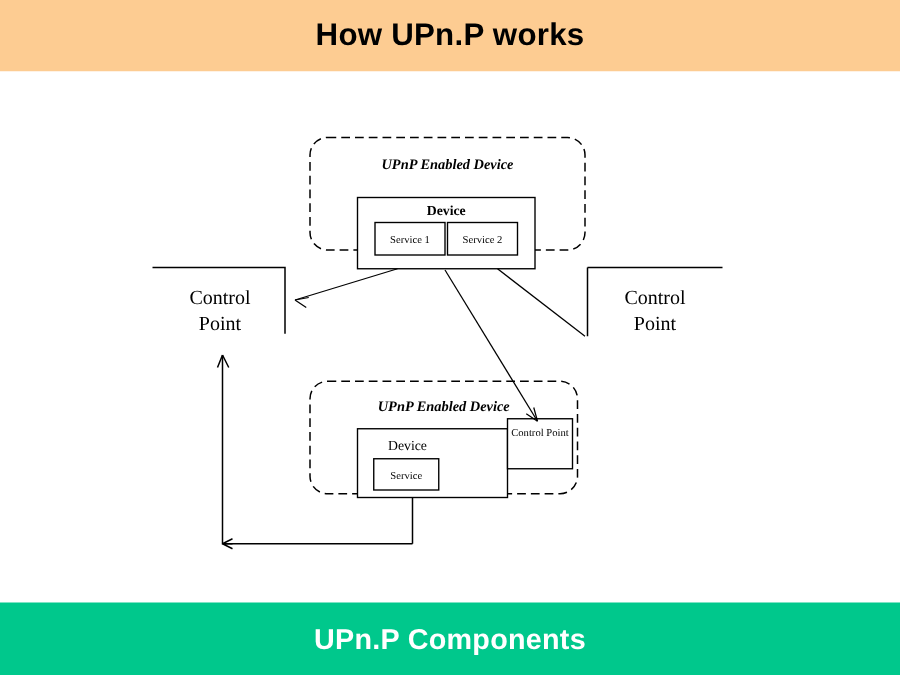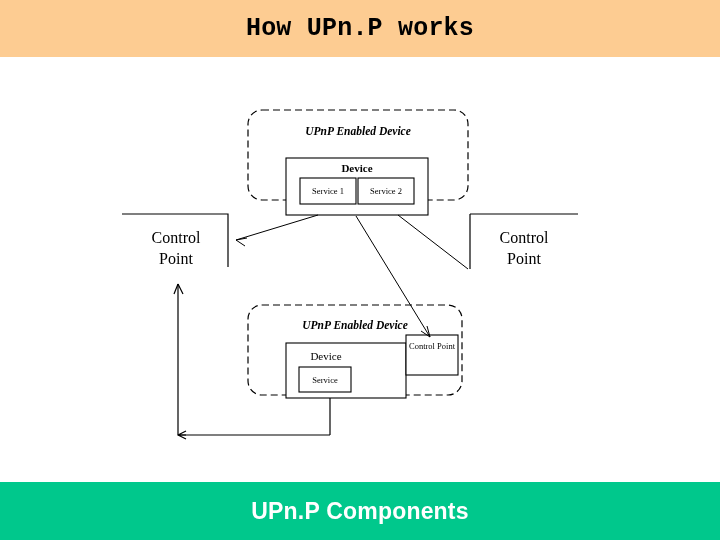--- a/index.html
+++ b/index.html
@@ -29,21 +29,21 @@
   }
   .title-text {
     position: absolute;
     left: 0;
     top: 0;
     width: 720px;
     height: 57px;
     display: flex;
     align-items: center;
     justify-content: center;
-    font-family: Liberation Mono, monospace;
+    font-family: Liberation Sans, sans-serif;
     font-size: 25px;
     font-weight: bold;
     color: #000000;
     letter-spacing: 0.2px;
   }
   .footer-bar {
     position: absolute;
     left: 0;
     top: 482px;
     width: 720px;

